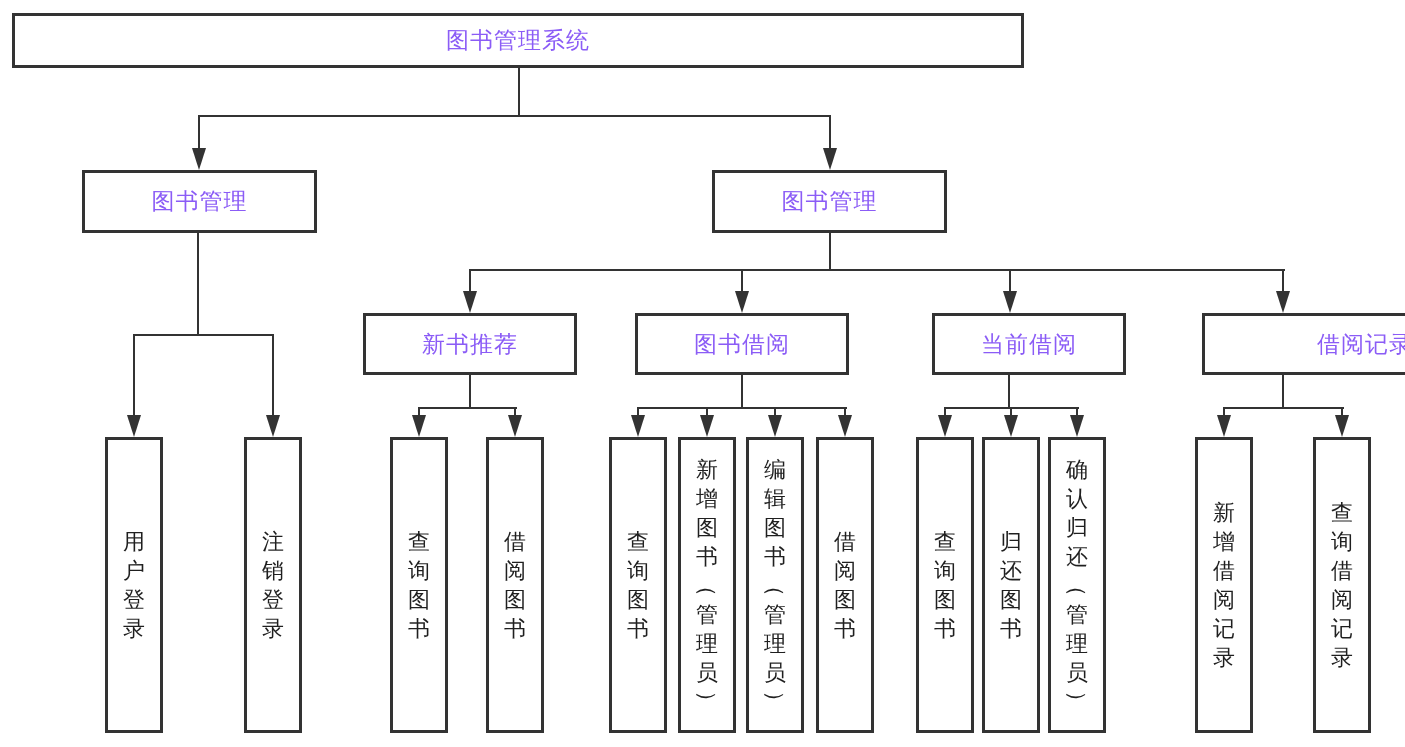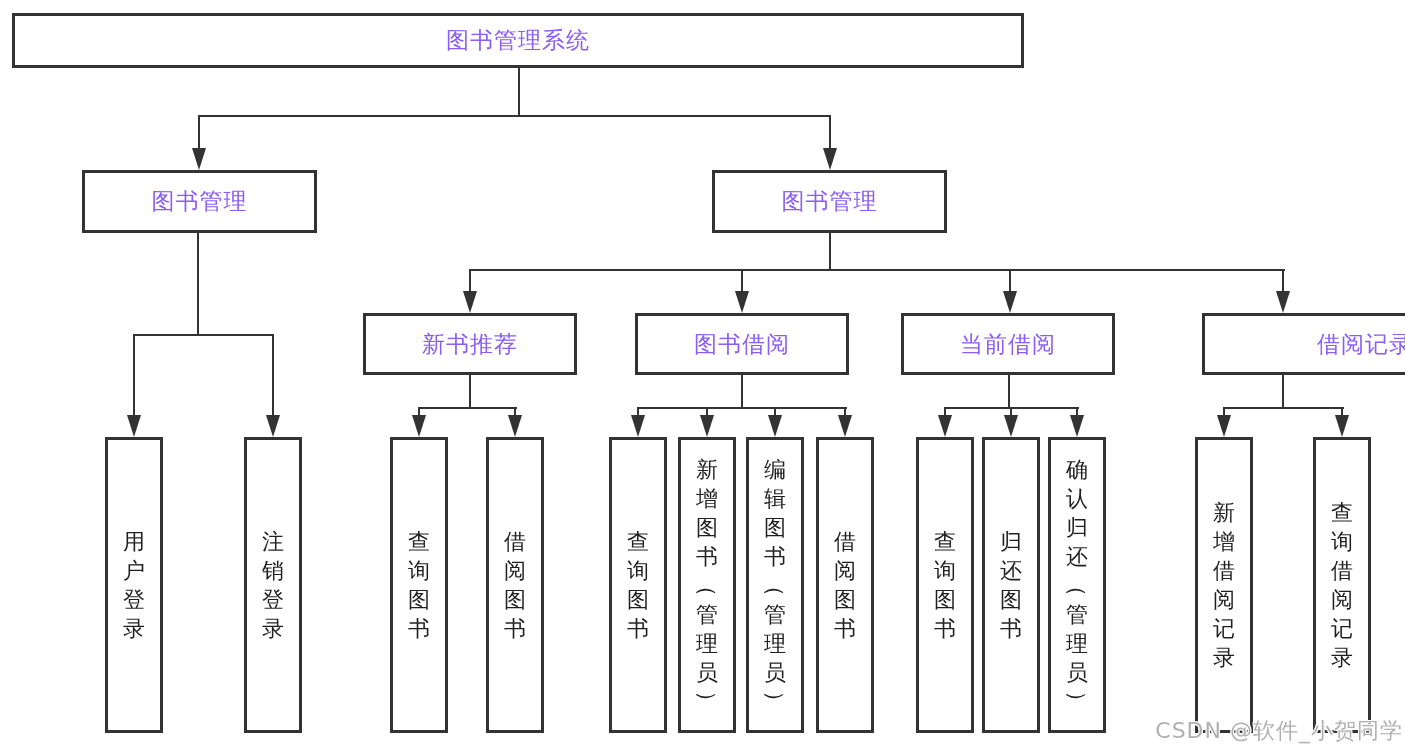--- a/index.html
+++ b/index.html
@@ -74,21 +74,21 @@
   <div class="arrow-head" style="left:1003px;top:291px;"></div>
   <div class="v-line" style="left:1282px;top:269px;height:26px;"></div>
   <div class="arrow-head" style="left:1276px;top:291px;"></div>
 
   <div class="node" style="left:635px;top:313px;width:214px;height:62px;">
     <span>图书借阅</span>
   </div>
   <div class="node" style="left:363px;top:313px;width:214px;height:62px;">
     <span>新书推荐</span>
   </div>
-  <div class="node" style="left:901px;top:313px;width:214px;height:62px;">
+  <div class="node" style="left:932px;top:313px;width:194px;height:62px;">
     <span>当前借阅</span>
   </div>
   <div class="node" style="left:1202px;top:313px;width:214px;height:62px;justify-content:flex-end;">
     <span>借阅记录</span>
   </div>
 
   <div class="v-line" style="left:469px;top:375px;height:34px;"></div>
   <div class="h-line" style="left:418px;top:407px;width:99px;"></div>
   <div class="v-line" style="left:418px;top:407px;height:12px;"></div>
   <div class="arrow-head" style="left:412px;top:415px;"></div>
@@ -243,15 +243,14 @@
     <span class="vtext">
         <span class="vchar">查</span>
         <span class="vchar">询</span>
         <span class="vchar">借</span>
         <span class="vchar">阅</span>
         <span class="vchar">记</span>
         <span class="vchar">录</span>
       </span>
   </div>
 
-  <div class="watermark">CSDN @软件_小贺同学</div>
 
 </div>
 
 </body></html>

